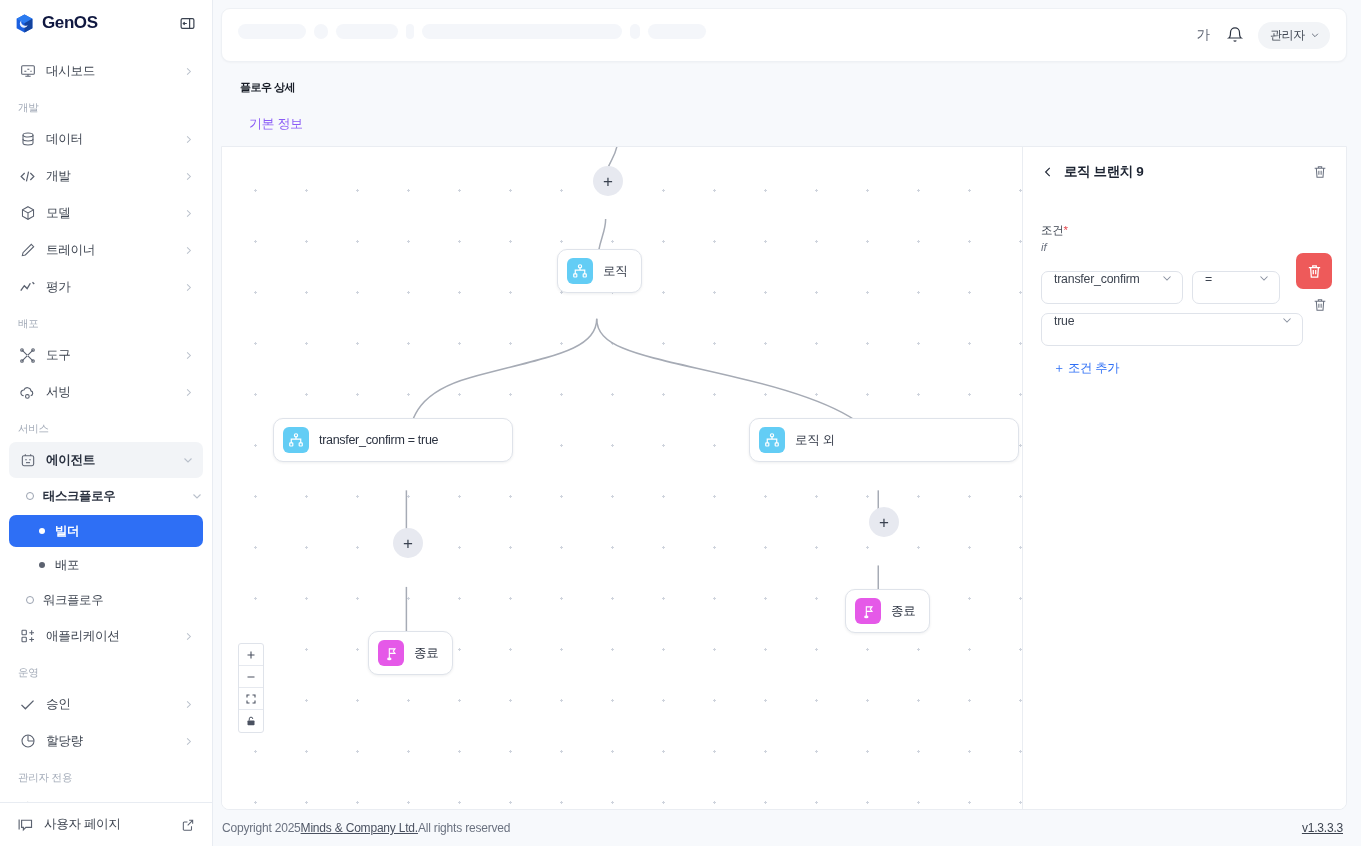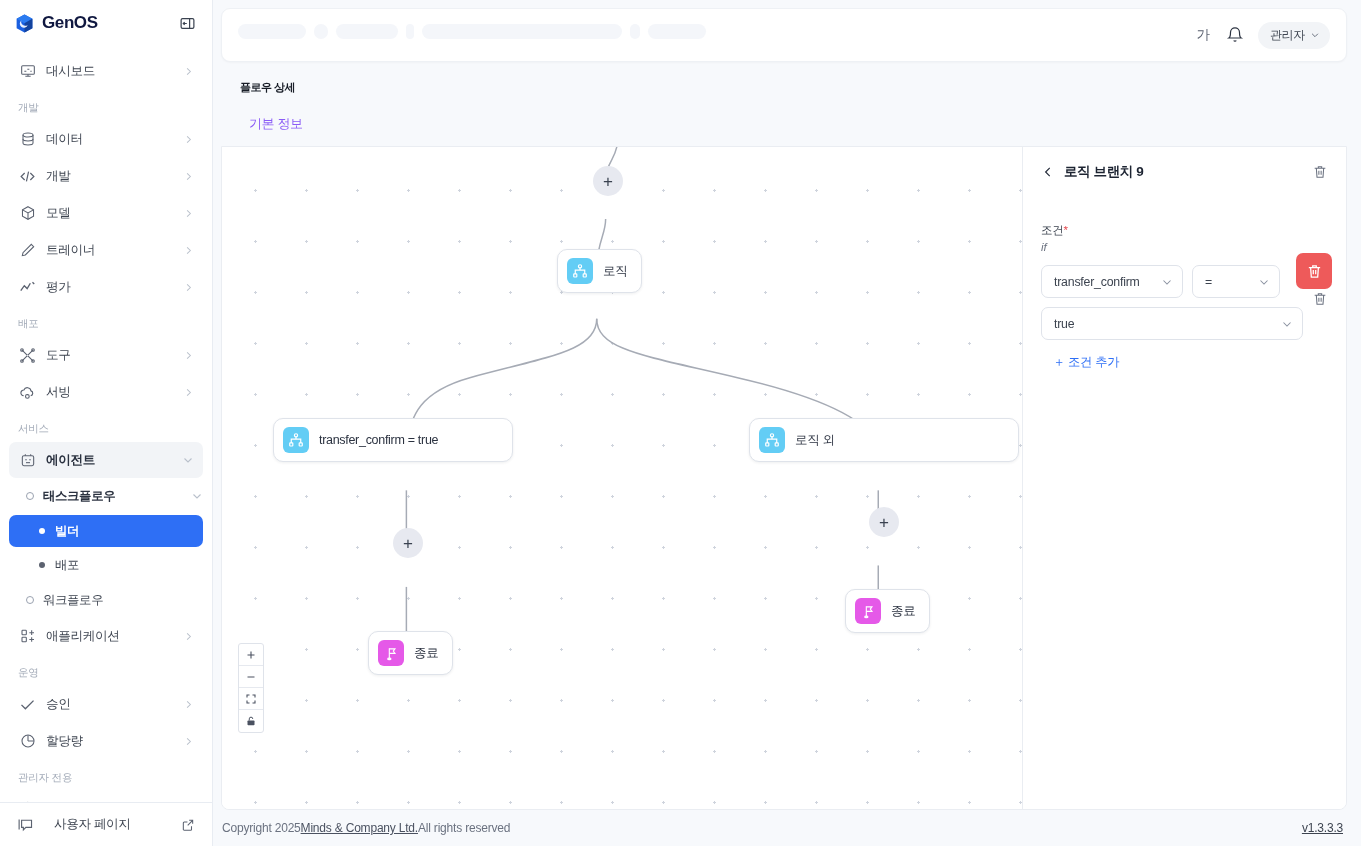--- a/index.html
+++ b/index.html
@@ -64,21 +64,21 @@
     margin: 2px 9px; padding-left: 30px; border-radius: 7px;
     cursor: pointer; gap: 10px;
   }
   .sb-sub2 .dot { width: 6px; height: 6px; border-radius: 50%; background: #5c6270; flex:0 0 6px;}
   .sb-sub2 .lbl { font-size: 12.4px; color: #3d4450; letter-spacing: -0.35px; }
   .sb-sub2.active { background: #2e6ff5; }
   .sb-sub2.active .dot { background: #ffffff; }
   .sb-sub2.active .lbl { color: #ffffff; font-weight: 700; }
   .sb-foot {
     border-top: 1px solid #e8ecf2; height: 44px;
-    display: flex; align-items: center; padding: 0 17px; gap: 20px;
+    display: flex; align-items: center; padding: 0 17px; gap: 10px;
     cursor: pointer;
   }
   .sb-foot .lbl { font-size: 12.6px; color: #3d4450; letter-spacing: -0.35px; }
   .sb-foot .ext { margin-left: auto; color: #5b6270; display:flex; }
 
   
   .main { flex: 1; height: 846px; display: flex; flex-direction: column;
           background: #f7f9fc; position: relative; min-width: 0; }
   .topbar-wrap { padding: 8px 14px 0 8px; }
   .topbar {
@@ -169,27 +169,27 @@
   .side-panel {
     width: 324px; flex: 0 0 324px; border-left: 1px solid #eaedf2;
     background: #ffffff; padding: 16px 18px 0 18px;
   }
   .sp-head { display: flex; align-items: center; gap: 9px; margin-bottom: 42px; }
   .sp-back { color: #2b3240; cursor: pointer; display: flex; }
   .sp-title { font-size: 13.5px; font-weight: 700; color: #1d2432; letter-spacing: -0.4px; }
   .sp-trash { margin-left: auto; color: #6b7280; cursor: pointer; display: flex; }
   .sp-label { font-size: 11.5px; color: #3d4450; letter-spacing: -0.3px; }
   .req { color: #e5484d; }
-  .sp-if { font-size: 11.5px; color: #6b7280; margin: 3px 0 12px 0; font-style: italic; }
+  .sp-if { font-size: 11.5px; color: #6b7280; margin: 3px 0 18px 0; font-style: italic; }
   .cond-grid { display: flex; align-items: flex-start; gap: 9px; }
   .cond-fields { flex: 1; display: flex; flex-direction: column; gap: 9px; }
   .row1 { display: flex; gap: 9px; }
   .sel {
     height: 33px; border: 1px solid #dfe3ea; border-radius: 7px;
-    display: flex; align-items: center; padding: 0 9px 0 12px;
+    display: flex; padding: 0 9px 0 12px;
     font-size: 12.3px; color: #3d4450; cursor: pointer; background: #fff;
     letter-spacing: -0.2px;
   }
   .sel .v { white-space: nowrap; overflow: hidden; text-overflow: ellipsis; }
   .sel .cv { margin-left: auto; color: #8a91a0; display: flex; padding-left: 6px; }
   .sel.w-field { width: 142px; }
   .sel.w-op { width: 88px; }
   .sel.w-full { width: 100%; gap: 8px; }
   .cond-trash { padding-top: 26px; color: #6b7280; cursor: pointer; display:flex; }
   .add-cond {

